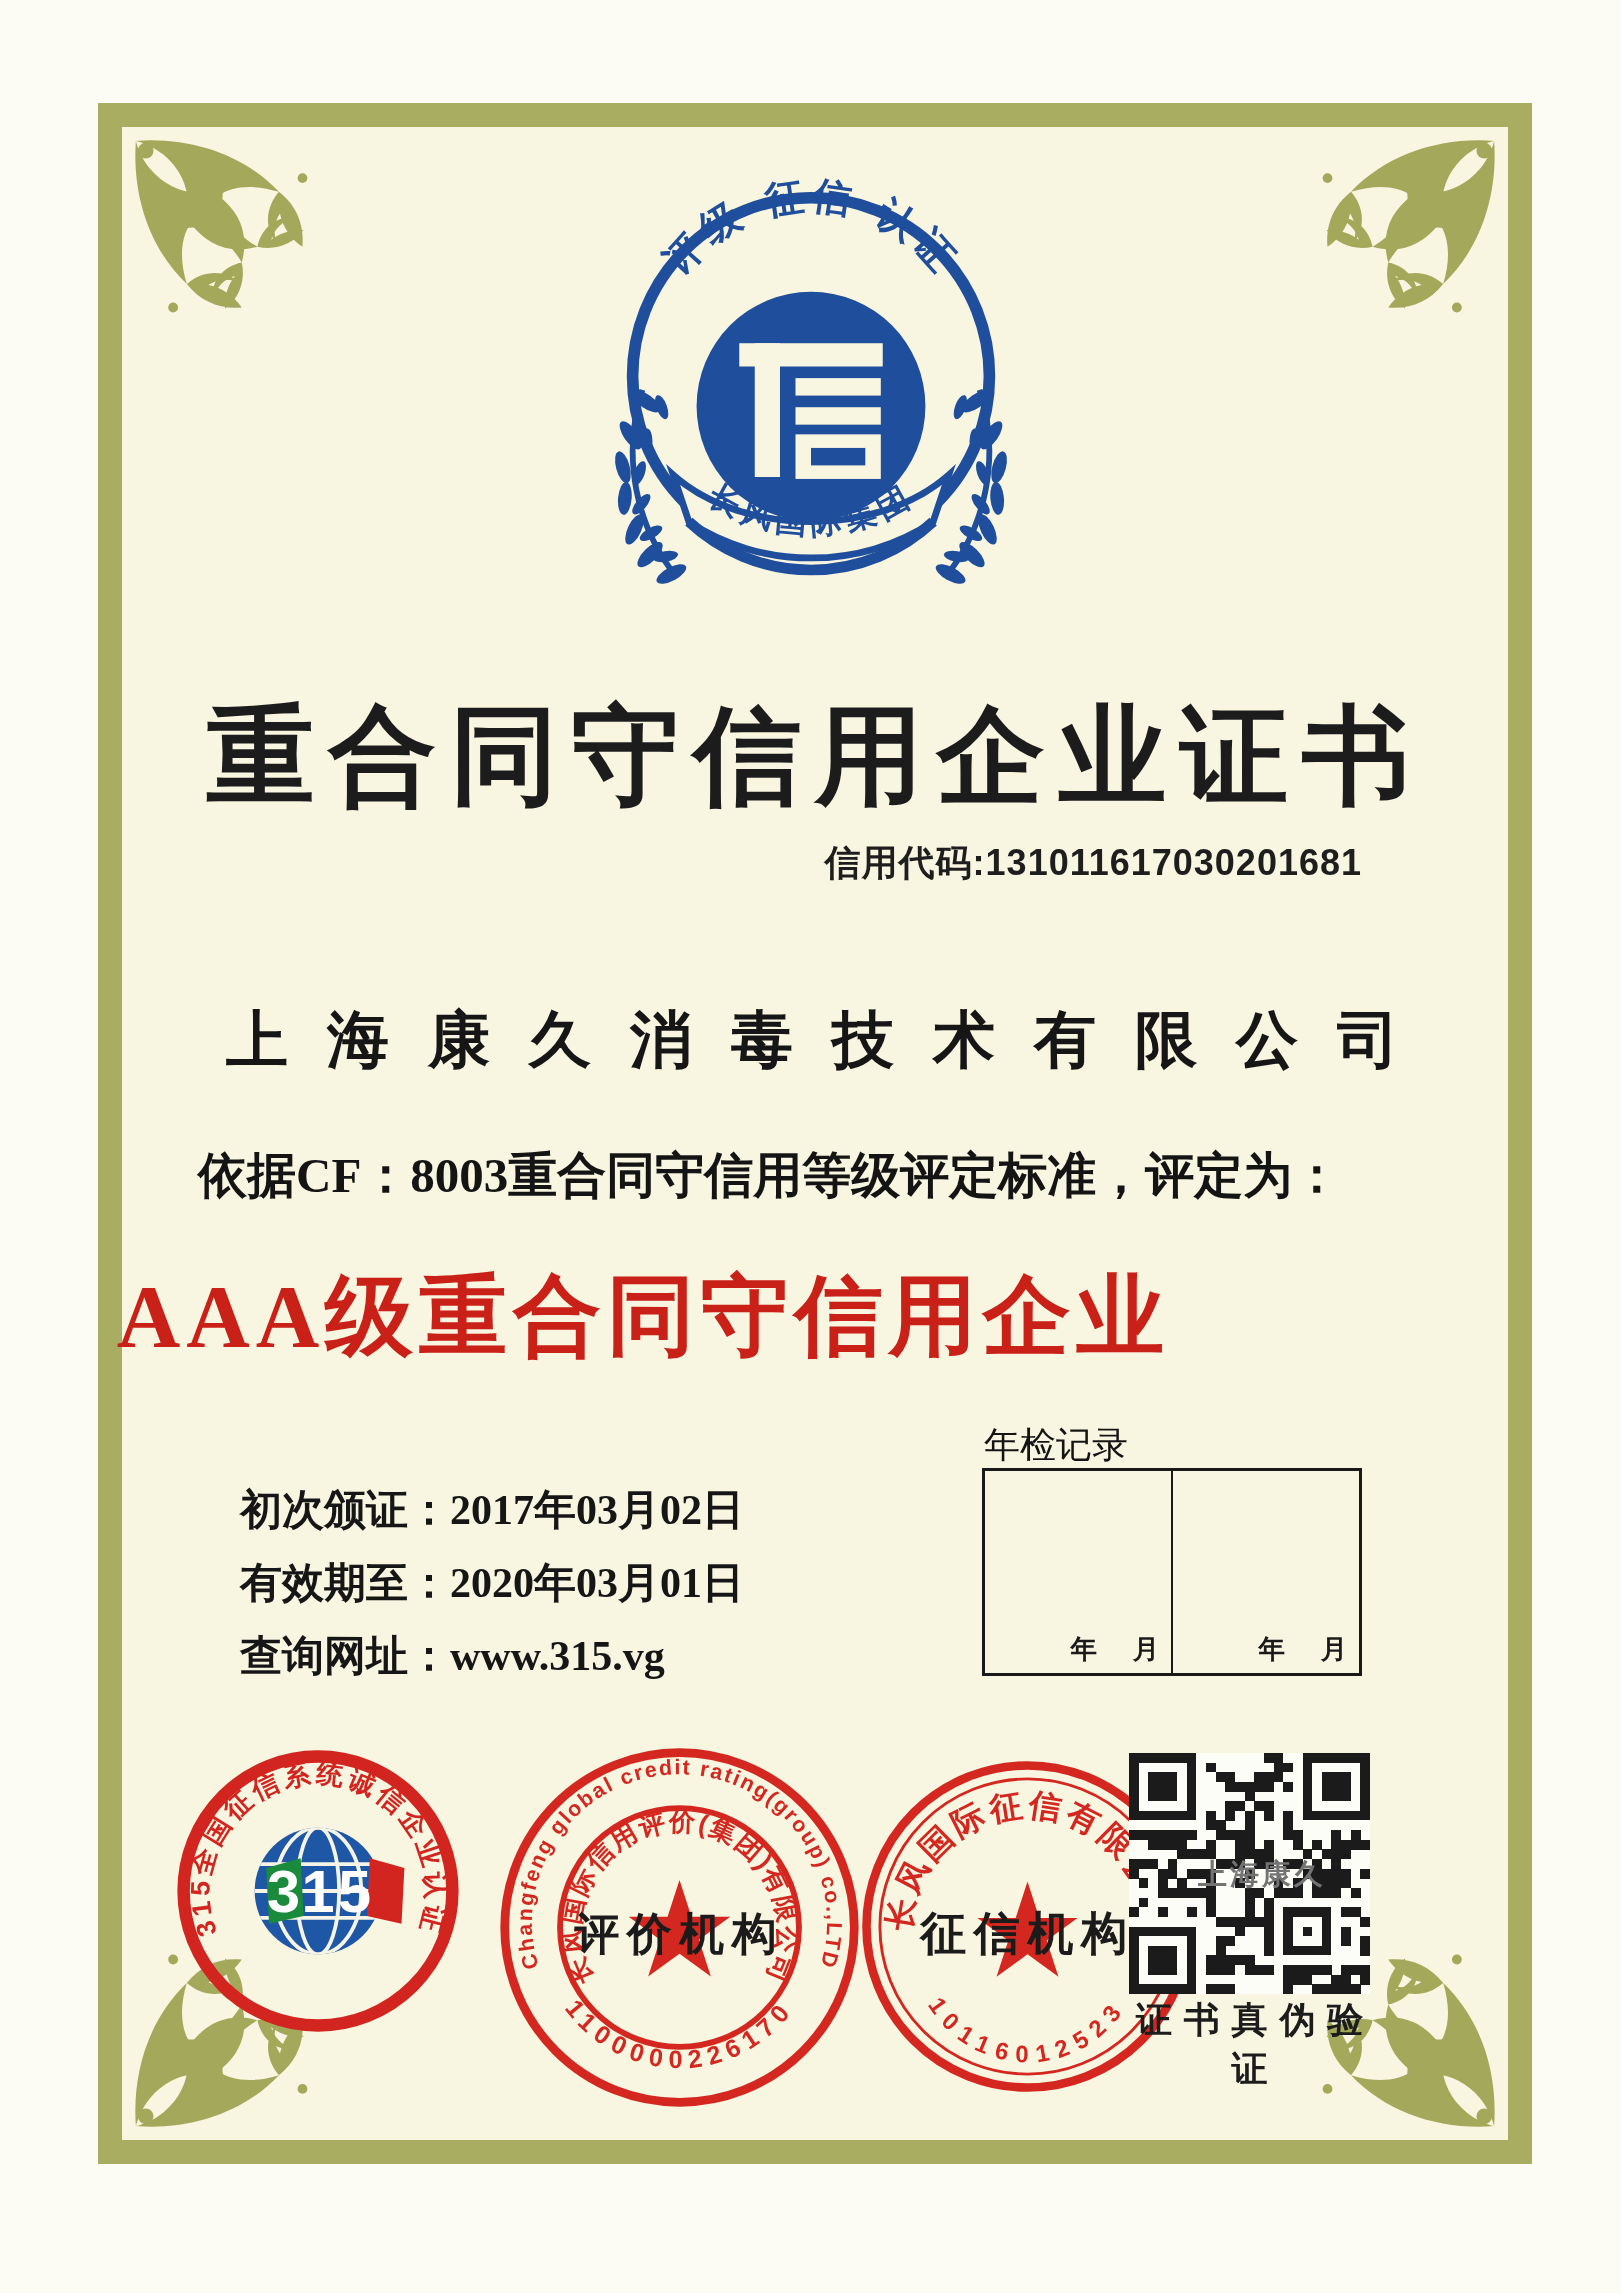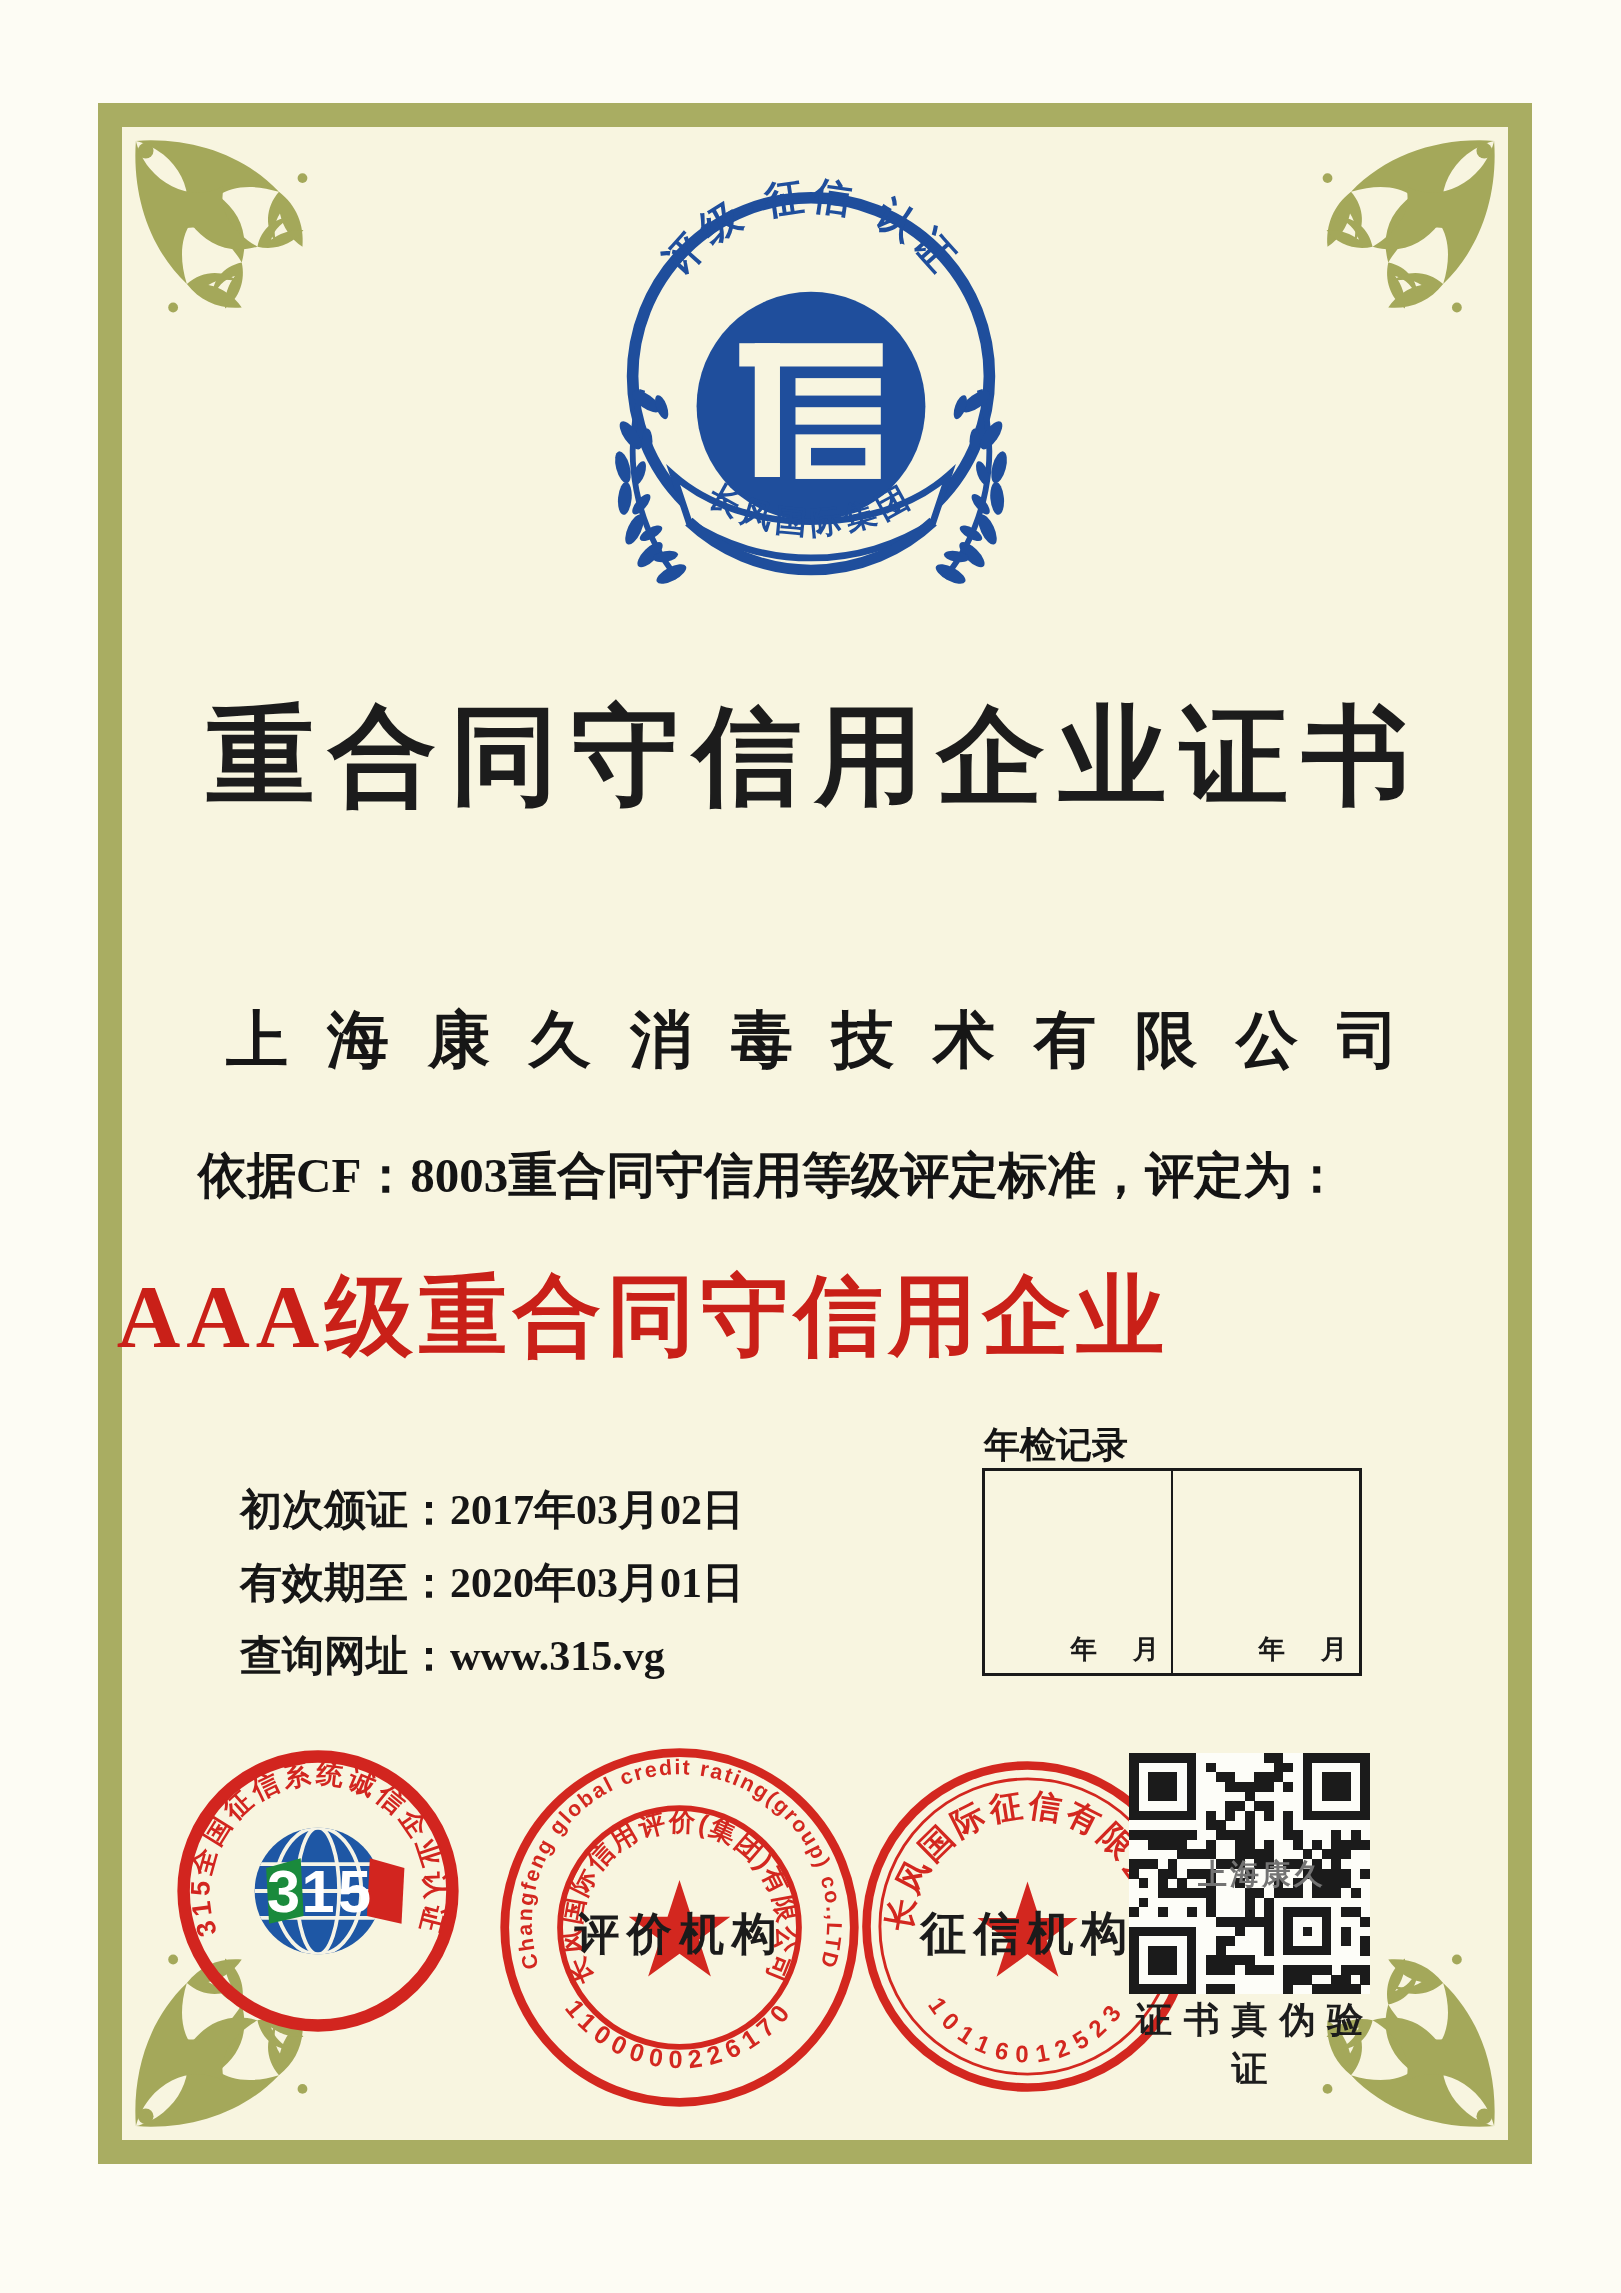--- a/index.html
+++ b/index.html
@@ -18,21 +18,21 @@
          font-size:108px;font-weight:900;color:#1c1c1c;letter-spacing:13.7px;padding-left:9px;box-sizing:border-box;}
   .codeline{right:259px;top:839px;font-size:36px;font-weight:800;color:#1e1e1e;letter-spacing:1px;}
   .company{left:0;top:998px;width:1621px;text-align:center;font-size:62px;font-weight:800;
            color:#161616;letter-spacing:39px;padding-left:43px;box-sizing:border-box;}
   .basis{left:198px;top:1143px;font-size:49px;font-weight:700;color:#141414;
          font-family:"Liberation Serif","DejaVu Serif",serif;}
   .rating{left:0;top:1257px;width:1287px;text-align:center;font-size:88px;font-weight:800;
           letter-spacing:5.9px;font-family:"Liberation Serif","DejaVu Serif",serif;}
   .dates{left:208px;top:1474px;font-size:42px;font-weight:700;color:#161616;line-height:73px;
          font-family:"Liberation Serif","DejaVu Serif",serif;margin-left:32px;}
-  .annual-title{left:984px;top:1421px;font-size:36px;font-weight:700;color:#141414;}
+  .annual-title{left:984px;top:1421px;font-size:36px;font-weight:400;color:#141414;}
   .annual-box{left:982px;top:1468px;width:380px;height:208px;border:3.9px solid #1a1a1a;
               box-sizing:border-box;display:flex;}
   .annual-cell{flex:1;position:relative;}
   .annual-cell + .annual-cell{border-left:2.9px solid #1a1a1a;}
   .ym{position:absolute;bottom:5.9px;font-size:26.5px;font-weight:700;color:#1a1a1a;
       font-family:"Liberation Serif","DejaVu Serif",serif;}
   .ym-year{left:46%;}
   .ym-month{right:11.8px;}
   .stamp{position:absolute;}
   .stamp svg{display:block;width:100%;height:100%;}
@@ -132,20 +132,23 @@
       <path d="M88,326 C160,390 300,390 372,326 L356,374 C282,424 178,424 104,374 Z" fill="#f8f5e0" stroke="#1f4e9c" stroke-width="7"></path>
       <text font-size="33" font-weight="bold" fill="#1f4e9c" letter-spacing="5" font-family="Liberation Sans, sans-serif">
         <textPath href="#em-banner-path" startOffset="50%" text-anchor="middle">长风国际集团</textPath>
       </text>
       <path d="M104,374 A184,184 0 0 0 356,374" fill="none" stroke="#1f4e9c" stroke-width="11"></path>
     </svg>
   </div>
 
   <div class="abs title">重合同守信用企业证书</div>
 
+  <div class="abs codeline">
+    <span>信用代码:</span><span>131011617030201681</span>
+  </div>
 
   <div class="abs company">上海康久消毒技术有限公司</div>
 
   <div class="abs basis">依据CF：8003重合同守信用等级评定标准，评定为：</div>
 
   <div class="abs rating" style="color:#c92018;">AAA级重合同守信用企业</div>
 
   <div class="abs dates">
     <div><span>初次颁证：</span><span>2017年03月02日</span></div>
     <div><span>有效期至：</span><span>2020年03月01日</span></div>

